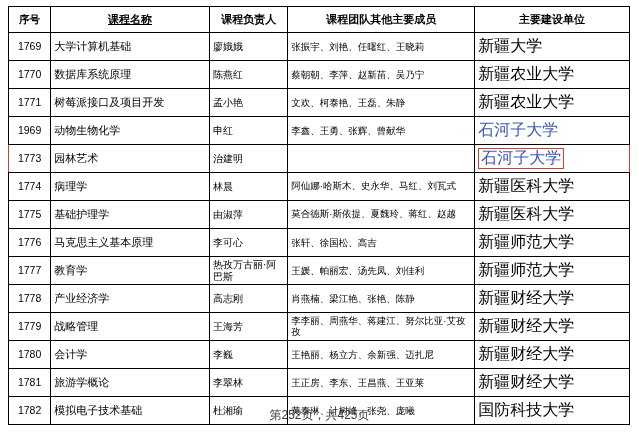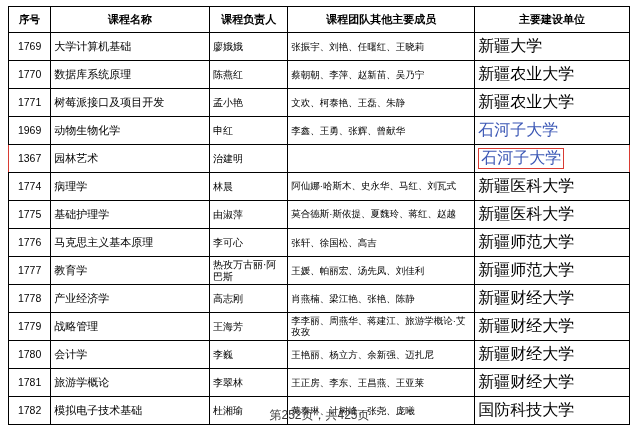--- a/index.html
+++ b/index.html
@@ -78,21 +78,21 @@
 </head>
 <body>
 
 <div class="page">
 
   <div class="table-wrap">
     <table class="course-table">
       <thead>
         <tr>
           <th class="c-seq">序号</th>
-          <th class="c-name" style="text-align:center;">课程名称</th>
+          <th class="c-name" style="text-align:center;text-decoration:underline;">课程名称</th>
           <th class="c-leader" style="text-align:center;color:#000;font-size:11px;">课程负责人</th>
           <th class="c-members" style="text-align:center;color:#000;font-size:11px;">课程团队其他主要成员</th>
           <th class="c-unit" style="text-align:center;font-size:11px;">主要建设单位</th>
         </tr>
       </thead>
       <tbody>
 
         <tr>
           <td class="c-seq">1769</td>
           <td class="c-name">大学计算机基础</td>
@@ -119,21 +119,21 @@
 
         <tr>
           <td class="c-seq">1969</td>
           <td class="c-name">动物生物化学</td>
           <td class="c-leader">申红</td>
           <td class="c-members">李鑫、王勇、张辉、曾献华</td>
           <td class="c-unit"><span class="unit-link">石河子大学</span></td>
         </tr>
 
         <tr class="highlight-row">
-          <td class="c-seq">1367</td>
+          <td class="c-seq">1773</td>
           <td class="c-name">园林艺术</td>
           <td class="c-leader">治建明</td>
           <td class="c-members"></td>
           <td class="c-unit"><span class="unit-box">石河子大学</span></td>
         </tr>
 
         <tr>
           <td class="c-seq">1774</td>
           <td class="c-name">病理学</td>
           <td class="c-leader">林晨</td>
@@ -170,21 +170,21 @@
           <td class="c-name">产业经济学</td>
           <td class="c-leader">高志刚</td>
           <td class="c-members">肖燕楠、梁江艳、张艳、陈静</td>
           <td class="c-unit">新疆财经大学</td>
         </tr>
 
         <tr>
           <td class="c-seq">1779</td>
           <td class="c-name">战略管理</td>
           <td class="c-leader">王海芳</td>
-          <td class="c-members two-line">李李丽、周燕华、蒋建江、旅游学概论·艾孜孜</td>
+          <td class="c-members two-line">李李丽、周燕华、蒋建江、努尔比亚·艾孜孜</td>
           <td class="c-unit">新疆财经大学</td>
         </tr>
 
         <tr>
           <td class="c-seq">1780</td>
           <td class="c-name">会计学</td>
           <td class="c-leader">李巍</td>
           <td class="c-members">王艳丽、杨立方、余新强、迈扎尼</td>
           <td class="c-unit">新疆财经大学</td>
         </tr>

